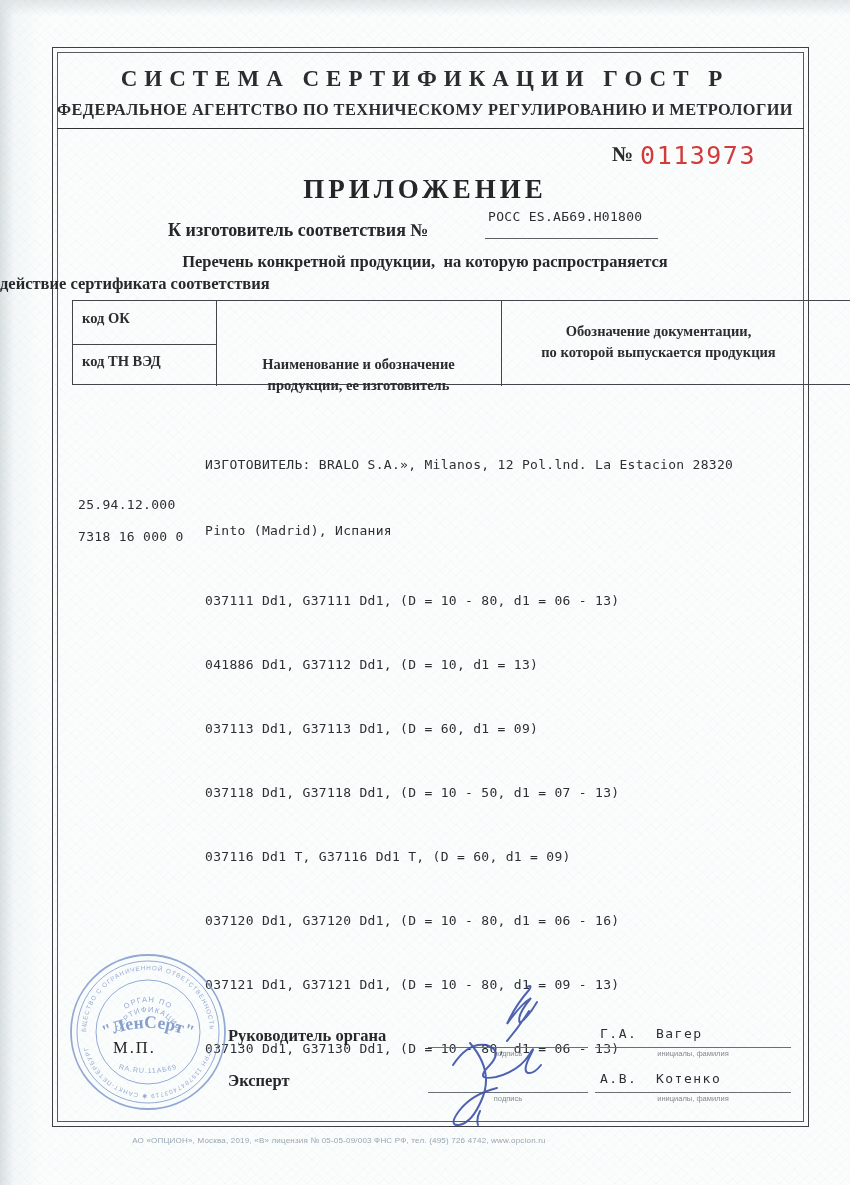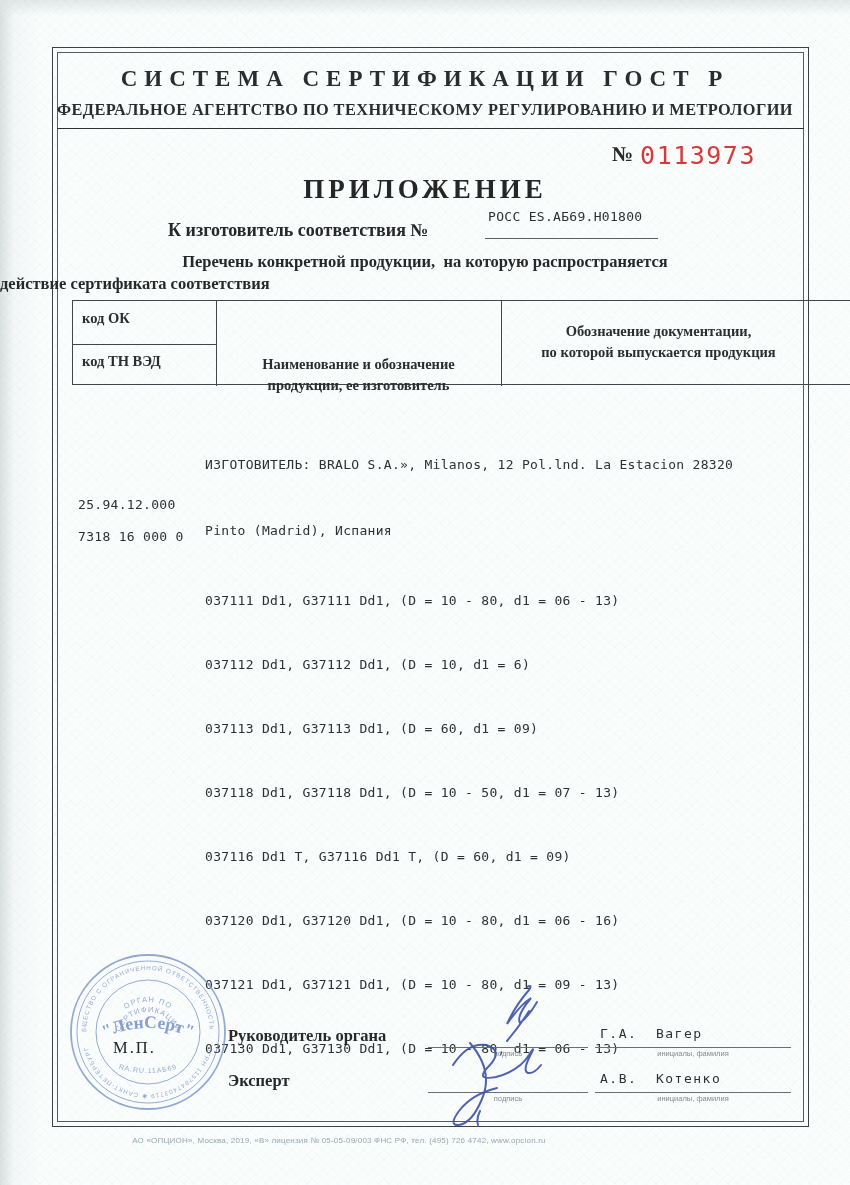--- a/index.html
+++ b/index.html
@@ -132,21 +132,21 @@
   <div class="abs mono code-ok">25.94.12.000</div>
   <div class="abs mono code-tnved">7318 16 000 0</div>
 
   <div class="abs mono products">
     
   
     
     
       <div>037111 Dd1, G37111 Dd1, (D = 10 - 80, d1 = 06 - 13)</div>
     
-      <div>037112 Dd1, G37112 Dd1, (D = 10, d1 = 6)</div>
+      <div>041886 Dd1, G37112 Dd1, (D = 10, d1 = 13)</div>
     
       <div>037113 Dd1, G37113 Dd1, (D = 60, d1 = 09)</div>
     
       <div>037118 Dd1, G37118 Dd1, (D = 10 - 50, d1 = 07 - 13)</div>
     
       <div>037116 Dd1 T, G37116 Dd1 T, (D = 60, d1 = 09)</div>
     
       <div>037120 Dd1, G37120 Dd1, (D = 10 - 80, d1 = 06 - 16)</div>
     
       <div>037121 Dd1, G37121 Dd1, (D = 10 - 80, d1 = 09 - 13)</div>

